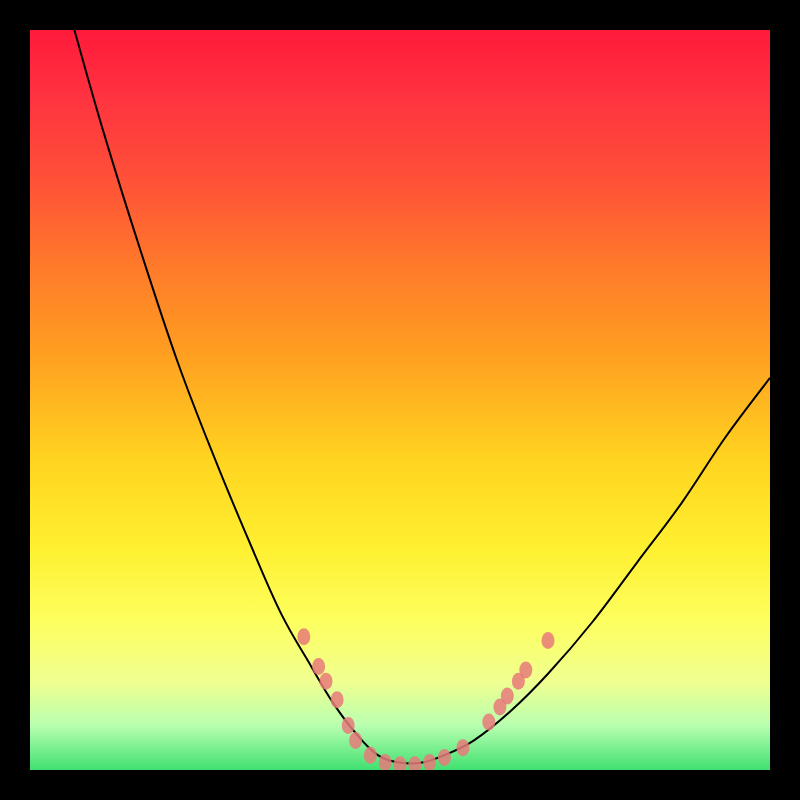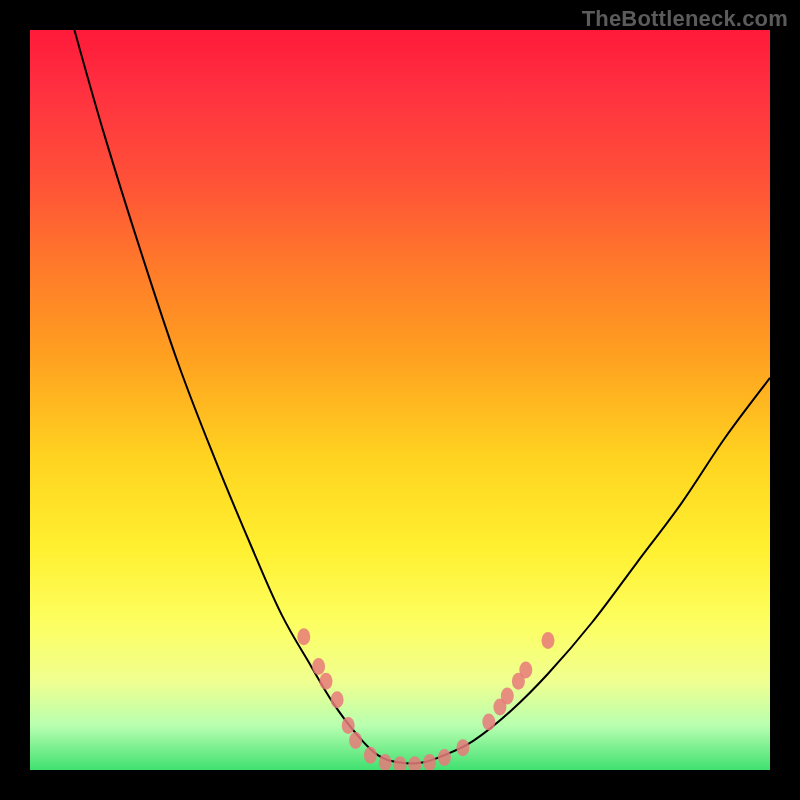--- a/index.html
+++ b/index.html
@@ -64,21 +64,20 @@
   .trace {
     fill: none;
     stroke: #000;
     stroke-width: 2;
   }
 </style>
 </head>
 <body>
 
 <div class="frame">
-  <div class="watermark">TheBottleneck.com</div>
   <div class="plot">
     <svg class="curve" viewBox="0 0 740 740" preserveAspectRatio="none">
       <path id="trace-path" class="trace" d="M 44.4 0.0 C 49.7 18.6, 62.0 63.6, 74.0 103.6 C 86.0 143.6, 97.7 180.7, 111.0 222.0 C 124.3 263.3, 134.7 295.7, 148.0 333.0 C 161.3 370.3, 171.7 395.9, 185.0 429.2 C 198.3 462.5, 210.0 490.0, 222.0 518.0 C 234.0 546.0, 240.9 563.3, 251.6 584.6 C 262.3 605.9, 271.9 620.4, 281.2 636.4 C 290.5 652.4, 295.4 661.4, 303.4 673.4 C 311.4 685.4, 317.6 693.7, 325.6 703.0 C 333.6 712.3, 339.8 719.9, 347.8 725.2 C 355.8 730.5, 362.0 731.3, 370.0 732.6 C 378.0 733.9, 384.2 733.9, 392.2 732.6 C 400.2 731.3, 405.1 729.2, 414.4 725.2 C 423.7 721.2, 432.0 718.4, 444.0 710.4 C 456.0 702.4, 467.7 692.8, 481.0 680.8 C 494.3 668.8, 503.3 659.8, 518.0 643.8 C 532.7 627.8, 546.4 612.0, 562.4 592.0 C 578.4 572.0, 590.8 554.1, 606.8 532.8 C 622.8 511.5, 635.2 496.2, 651.2 473.6 C 667.2 451.0, 679.6 429.6, 695.6 407.0 C 711.6 384.4, 732.0 358.5, 740.0 347.8"></path>
       <g id="marker-group">
           <ellipse class="marker" cx="273.8" cy="606.8" rx="6.5" ry="8.5"></ellipse>
           <ellipse class="marker" cx="288.6" cy="636.4" rx="6.5" ry="8.5"></ellipse>
           <ellipse class="marker" cx="296.0" cy="651.2" rx="6.5" ry="8.5"></ellipse>
           <ellipse class="marker" cx="307.1" cy="669.7" rx="6.5" ry="8.5"></ellipse>
           <ellipse class="marker" cx="318.2" cy="695.6" rx="6.5" ry="8.5"></ellipse>
           <ellipse class="marker" cx="325.6" cy="710.4" rx="6.5" ry="8.5"></ellipse>

